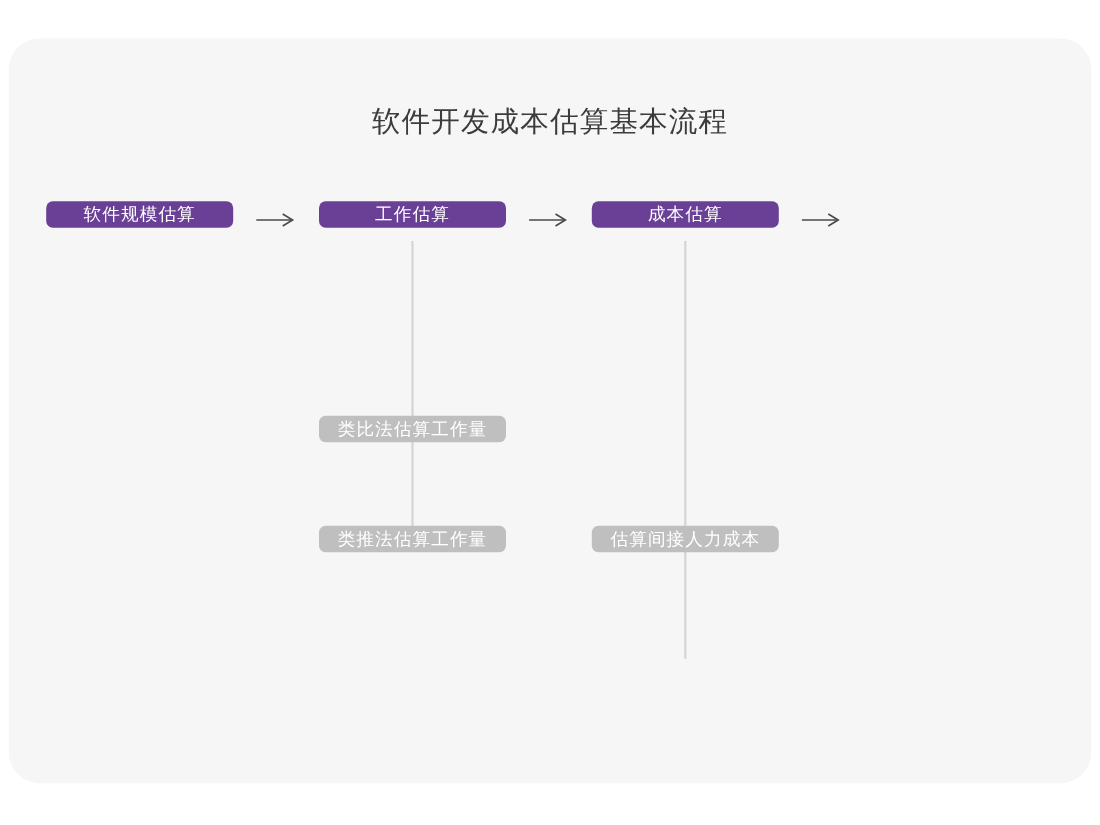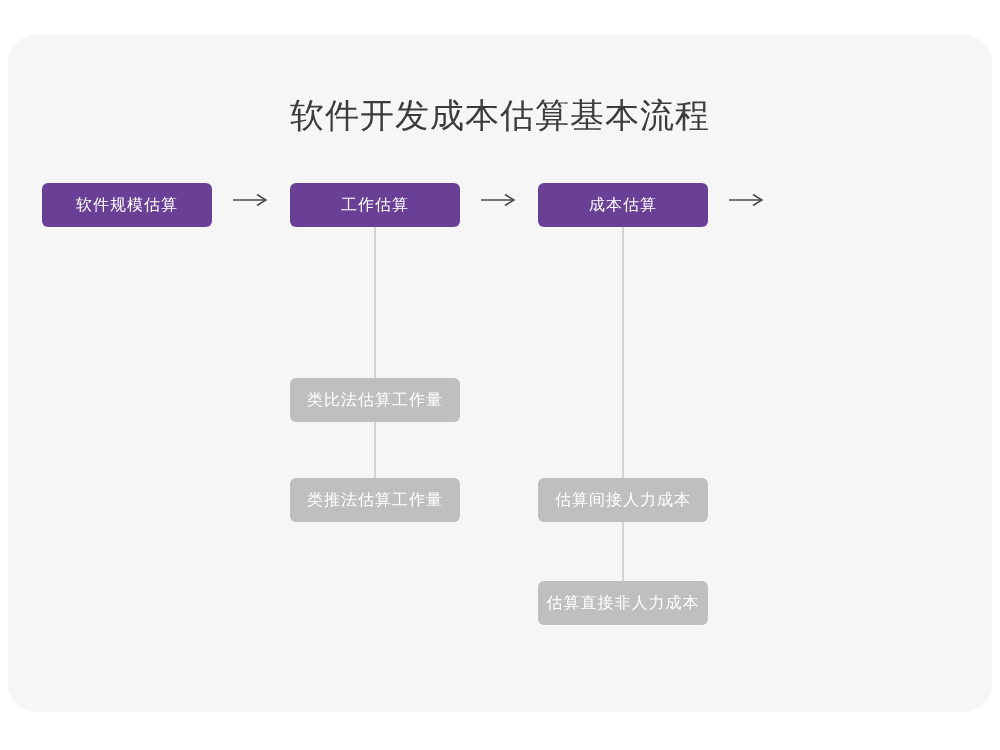--- a/index.html
+++ b/index.html
@@ -14,27 +14,27 @@
     left: 8px; top: 35px;
     width: 984px; height: 677px;
     background: var(--card-bg, #f6f6f6);
     border-radius: 28px;
   }
   .title {
     position: absolute;
     left: 0; top: 58px;
     width: 100%;
     text-align: center;
-    font-size: 34px;
+    font-size: 26px;
     letter-spacing: 1px;
     color: var(--title-text, #3c3c3c);
   }
   .node {
     position: absolute;
-    width: 170px; height: 44px;
+    width: 170px; height: 24px;
     border-radius: 6px;
     display: flex;
     align-items: center;
     justify-content: center;
     font-size: 16px;
     letter-spacing: 1px;
     color: var(--box-text, #ffffff);
     z-index: 2;
   }
   .node.main { background: var(--primary, #6a4097); }
@@ -102,15 +102,14 @@
   <svg class="arrow arrow-2" viewBox="0 0 40 16">
     <line x1="2" y1="8" x2="34" y2="8" stroke="#4a4a4a" stroke-width="1.5"></line>
     <polyline points="26,2.5 35,8 26,13.5" fill="none" stroke="#4a4a4a" stroke-width="1.5"></polyline>
   </svg>
 
 
   <div class="node sub colA row-2">类推法估算工作量</div>
   <div class="node sub colA row-1">类比法估算工作量</div>
 
   <div class="node sub colB row-2">估算间接人力成本</div>
-  <div class="node sub colB row-3">估算直接非人力成本</div>
 
 </div>
 
 </body></html>

